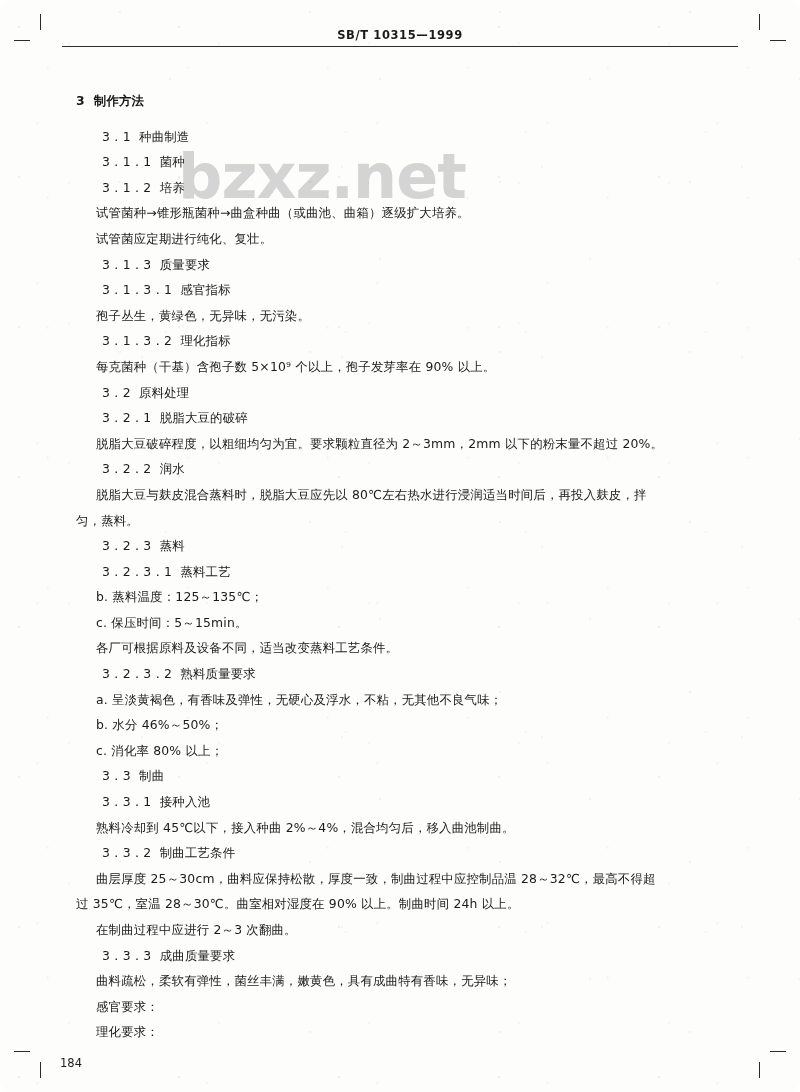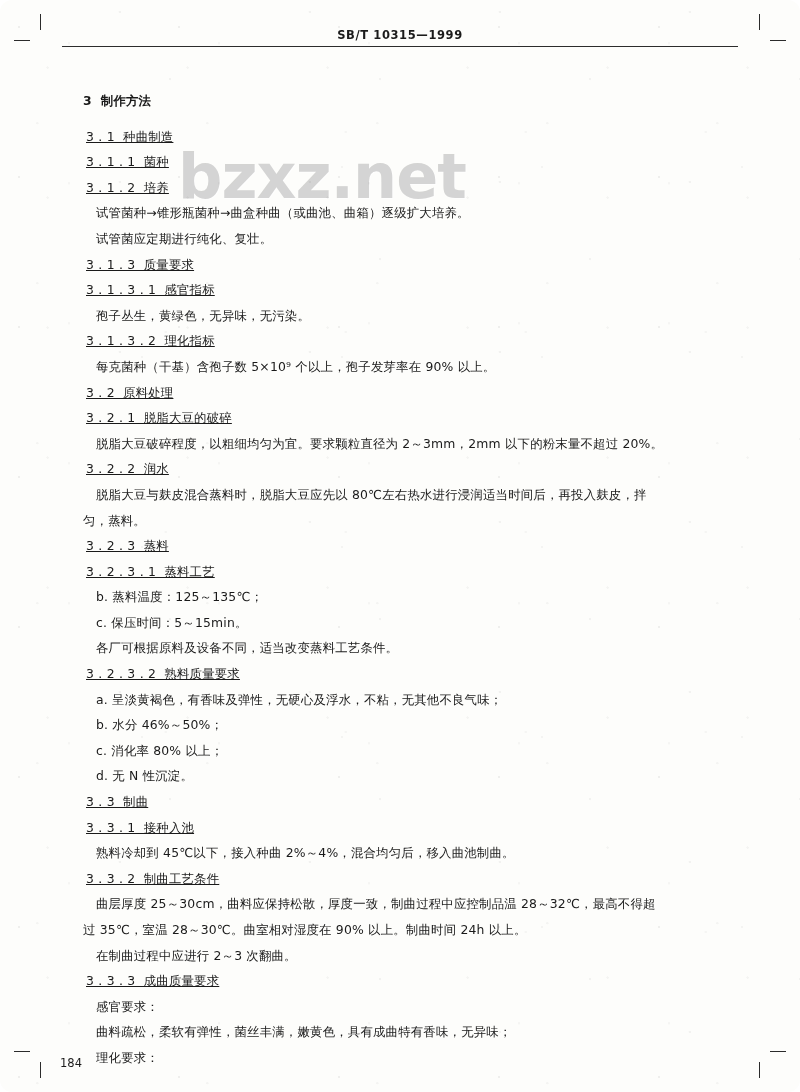--- a/index.html
+++ b/index.html
@@ -72,22 +72,22 @@
     width: 660px;
   }
 
   .ln {
     font-size: 12.4px;
     line-height: 25.6px;
     white-space: pre-wrap;
     color: #1a1a1a;
     letter-spacing: .2px;
   }
-  .ln.i0 { margin-left: 11px; }
-  .ln.i1 { margin-left: 14px; text-decoration: underline; }
+  .ln.i0 { margin-left: 4px; }
+  .ln.i1 { margin-left: 30px; }
   .ln.i2 { margin-left: 24px; }
   .ln.head { font-weight: bold; }
   .ln.gap { margin-top: 10px; }
 
   .footer {
     position: absolute;
     left: 60px;
     bottom: 22px;
     font-size: 11.5px;
     color: #1b1b1b;
@@ -149,30 +149,29 @@
       <div class="ln i0">匀，蒸料。</div>
       <div class="ln i1">3．2．3  蒸料</div>
       <div class="ln i1">3．2．3．1  蒸料工艺</div>
       <div class="ln i2">b. 蒸料温度：125～135℃；</div>
       <div class="ln i2">c. 保压时间：5～15min。</div>
       <div class="ln i2">各厂可根据原料及设备不同，适当改变蒸料工艺条件。</div>
       <div class="ln i1">3．2．3．2  熟料质量要求</div>
       <div class="ln i2">a. 呈淡黄褐色，有香味及弹性，无硬心及浮水，不粘，无其他不良气味；</div>
       <div class="ln i2">b. 水分 46%～50%；</div>
       <div class="ln i2">c. 消化率 80% 以上；</div>
-      <div class="ln i2">d. 无 N 性沉淀。</div>
       <div class="ln i1">3．3  制曲</div>
       <div class="ln i1">3．3．1  接种入池</div>
       <div class="ln i2">熟料冷却到 45℃以下，接入种曲 2%～4%，混合均匀后，移入曲池制曲。</div>
       <div class="ln i1">3．3．2  制曲工艺条件</div>
       <div class="ln i2">曲层厚度 25～30cm，曲料应保持松散，厚度一致，制曲过程中应控制品温 28～32℃，最高不得超</div>
       <div class="ln i0">过 35℃，室温 28～30℃。曲室相对湿度在 90% 以上。制曲时间 24h 以上。</div>
       <div class="ln i2">在制曲过程中应进行 2～3 次翻曲。</div>
       <div class="ln i1">3．3．3  成曲质量要求</div>
+      <div class="ln i2">曲料疏松，柔软有弹性，菌丝丰满，嫩黄色，具有成曲特有香味，无异味；</div>
       <div class="ln i2">感官要求：</div>
-      <div class="ln i2">曲料疏松，柔软有弹性，菌丝丰满，嫩黄色，具有成曲特有香味，无异味；</div>
       <div class="ln i2">理化要求：</div>
     </div>
 
   <div class="footer">184</div>
 
   <div class="grain"></div>
 </div>
 
 </body></html>

